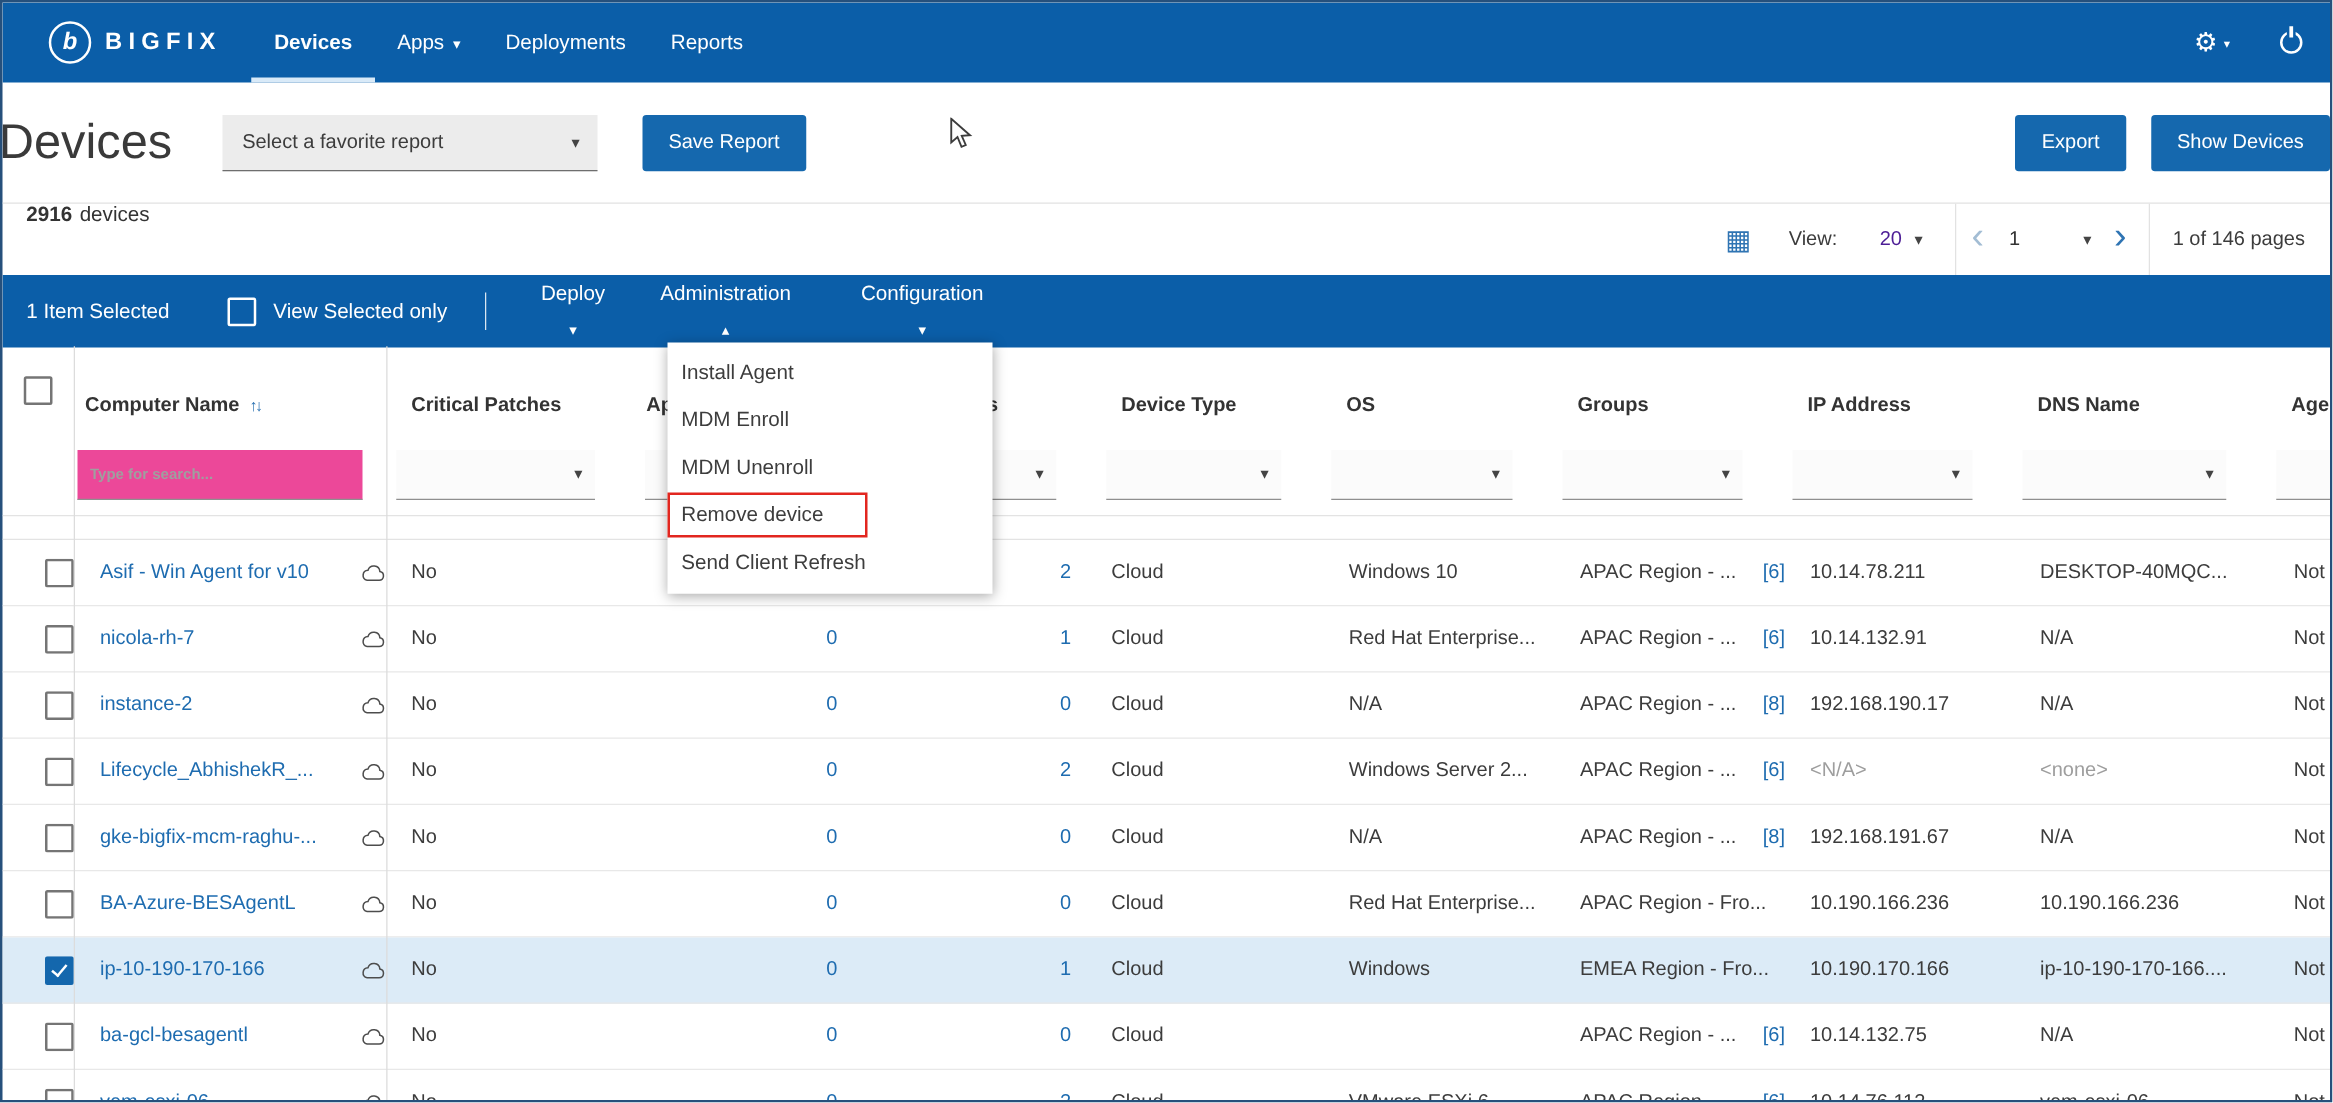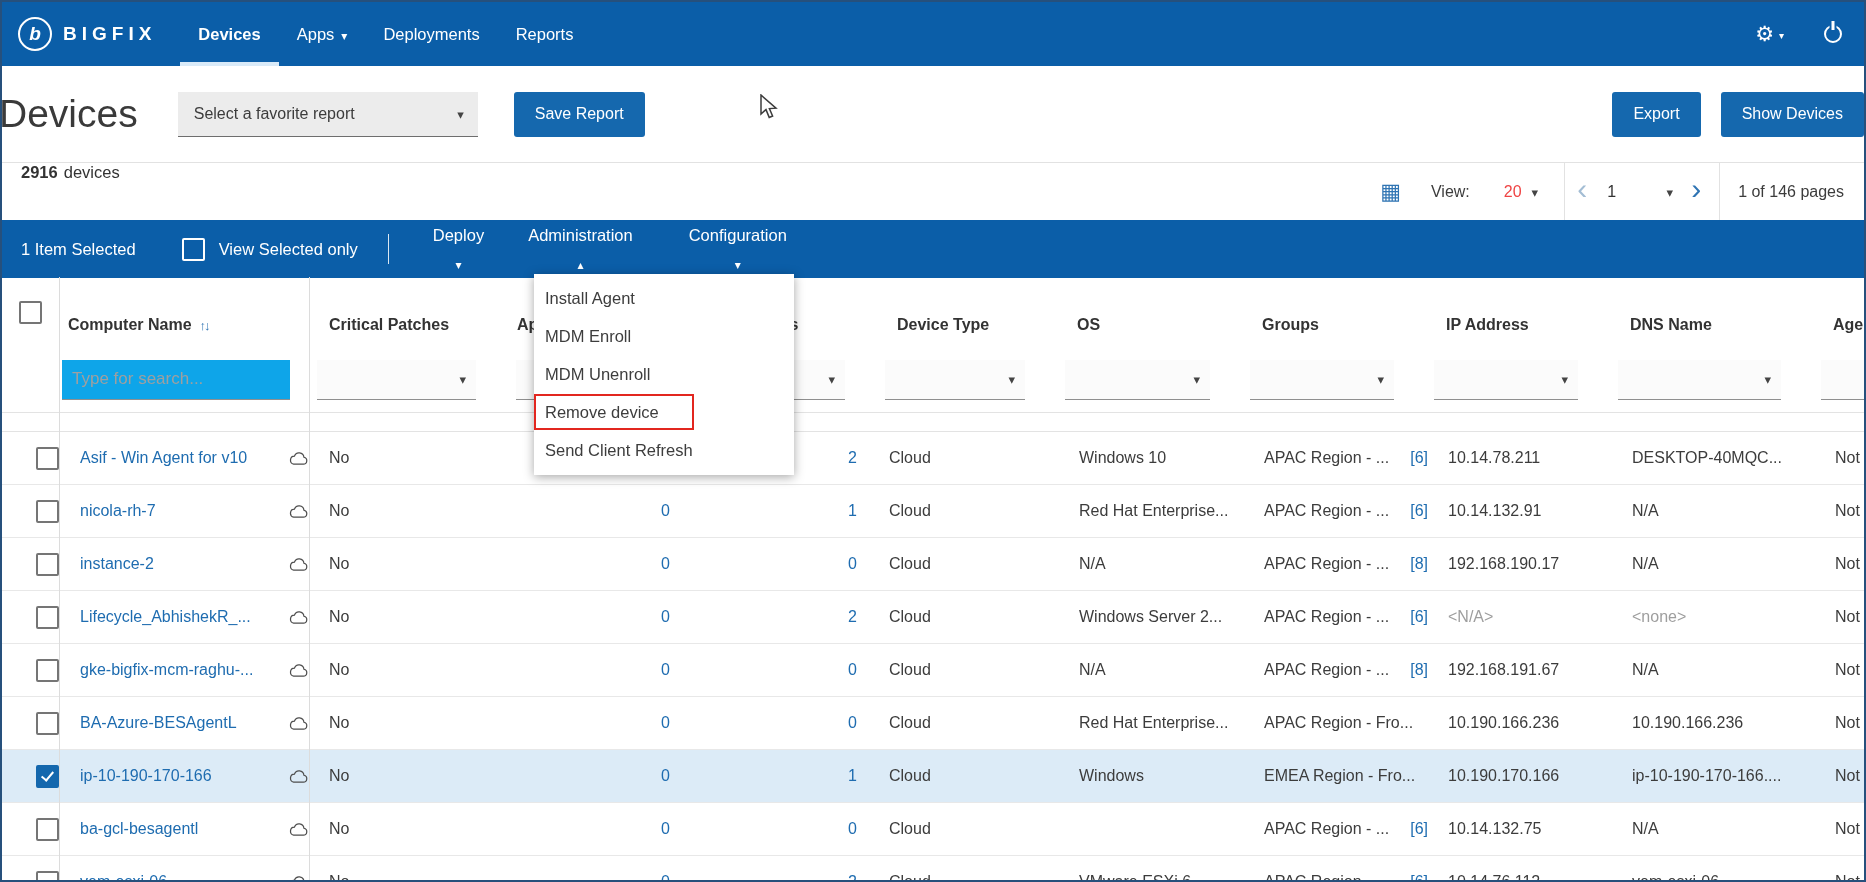--- a/index.html
+++ b/index.html
@@ -2,21 +2,21 @@
 <html><head>
 <meta charset="utf-8">
 <style>
   html,body { margin:0; padding:0; background:#fff; }
   .page { position:relative; width:1866px; height:882px; box-sizing:border-box;
           border:2px solid #26507c; overflow:hidden; background:#fff;
           font-family:"Liberation Sans", sans-serif; }
 
   
   .navbar { height:64px; background:#0b5ea8; display:flex; align-items:stretch; color:#fff; }
-  .brand { display:flex; align-items:center; gap:11px; padding-left:16px; cursor:pointer; }
+  .brand { display:flex; align-items:center; gap:11px; padding-left:16px; cursor:pointer;margin-left:21px; }
   .logo-circle { width:30px; height:30px; border:2.5px solid #fff; border-radius:50%;
                  display:flex; align-items:center; justify-content:center;
                  font-weight:bold; font-style:italic; font-size:19px; }
   .logo-circle::after { content:"b"; }
   .brand-text { font-size:19px; font-weight:bold; letter-spacing:5px; }
   .nav-items { display:flex; margin-left:24px; }
   .nav-item { display:flex; align-items:center; gap:7px; padding:0 18px; font-size:16.5px;
               cursor:pointer; border-bottom:4px solid transparent; border-top:4px solid transparent; }
   .nav-item.active { font-weight:bold; border-bottom-color:#d9eaf8; }
   .nav-right { margin-left:auto; display:flex; align-items:center; gap:40px; padding-right:22px; }
@@ -44,21 +44,21 @@
   
   .toolbar { height:57px; display:flex; align-items:flex-start; }
   .device-count { margin-left:19px; font-size:16.5px; color:#333; }
   .device-count b { font-weight:bold; }
   .dc-suffix { margin-left:6px; font-weight:normal; }
   .toolbar-right { margin-left:auto; display:flex; align-items:center; height:100%; }
   .grid-icon { cursor:pointer; }
   .grid-icon::after { content:"▦"; font-size:22px; color:#2f74b3; }
   .view-label { margin-left:30px; font-size:16px; color:#3c3c3c; }
   .page-size { margin-left:34px; display:flex; gap:10px; align-items:center; font-size:16px;
-               color:#ef4444; cursor:pointer; }
+               color:#4c1d95; cursor:pointer; }
   .tdiv { width:1px; background:#e2e2e2; height:100%; margin-left:26px; }
   .chev { font-size:30px; line-height:1; margin-top:-5px; cursor:pointer; }
   .chev-left { margin-left:12px; color:#a3bdd4; }
   .chev-left::after { content:"‹"; }
   .chev-right { margin-left:18px; color:#2f74b3; }
   .chev-right::after { content:"›"; }
   .cur-page { margin-left:20px; width:66px; display:flex; justify-content:space-between;
               align-items:center; font-size:16px; color:#333; cursor:pointer; }
   .tdiv2 { width:1px; background:#e2e2e2; height:100%; margin-left:18px; }
   .page-info { margin-left:18px; margin-right:20px; font-size:16px; color:#3c3c3c; }
@@ -83,22 +83,22 @@
   .hcell { font-size:16px; font-weight:bold; color:#333; padding-left:20px;
            white-space:nowrap; overflow:hidden;margin-top:24px; }
   .hcell-name { padding-left:9px; display:flex; align-items:center; gap:8px; overflow:visible; }
   .hcell-ap { padding-left:9px; }
   .sort-icon { cursor:pointer; }
   .sort-icon::after { content:"↑↓"; font-size:13px; color:#2f74b3; letter-spacing:-2px; }
   .hcb-cell, .cb-cell { display:flex; align-items:center; justify-content:center; }
 
   .filter-row { height:65px; align-items:center; border-bottom:1px solid #e3e3e3; }
   .search-input { margin-left:3px; width:228px; height:40px; box-sizing:border-box;
-                  background:#0ea5e9; border:none; border-bottom:1px solid #8f8f8f;
-                  font-size:17px; padding:0 10px; font-family:inherit; color:#333; }
+                  background:#ec4899; border:none; border-bottom:1px solid #8f8f8f;
+                  font-size:12px; padding:0 10px; font-family:inherit; color:#333;font-weight:bold; }
   .search-input::placeholder { color:#9f9f9f; }
   .fcell { overflow:visible; }
   .filter { margin-left:8px; width:calc(100% - 40px); min-width:120px; height:40px;
             box-sizing:border-box; background:#fbfbfb; border-bottom:1px solid #8f8f8f;
             display:flex; align-items:center; justify-content:flex-end; padding-right:10px;
             cursor:pointer; }
   .spacer { height:18px; border-bottom:1px solid #e3e3e3; }
 
   .data-row { height:52px; align-items:center; border-bottom:1px solid #e8e8e8;
               font-size:16px; color:#3c3c3c;padding-left:12px; }

